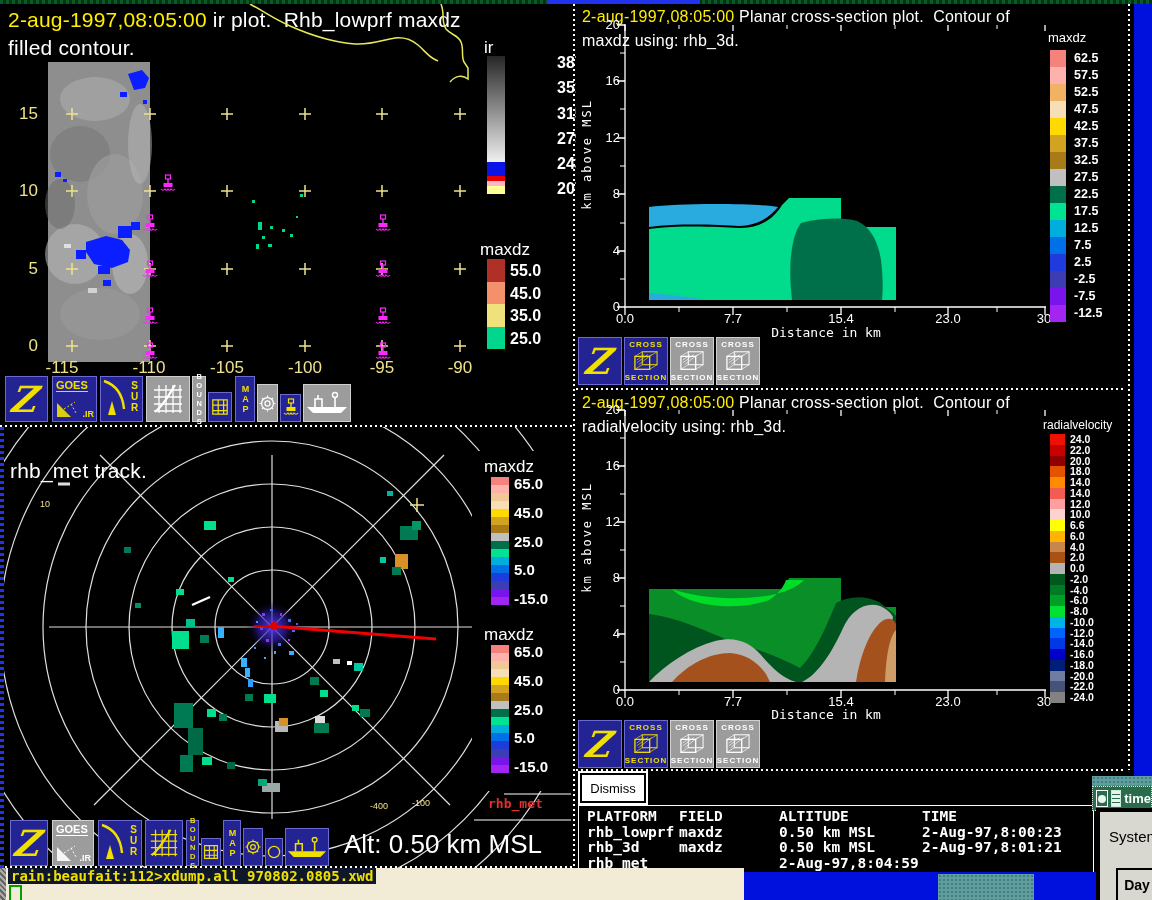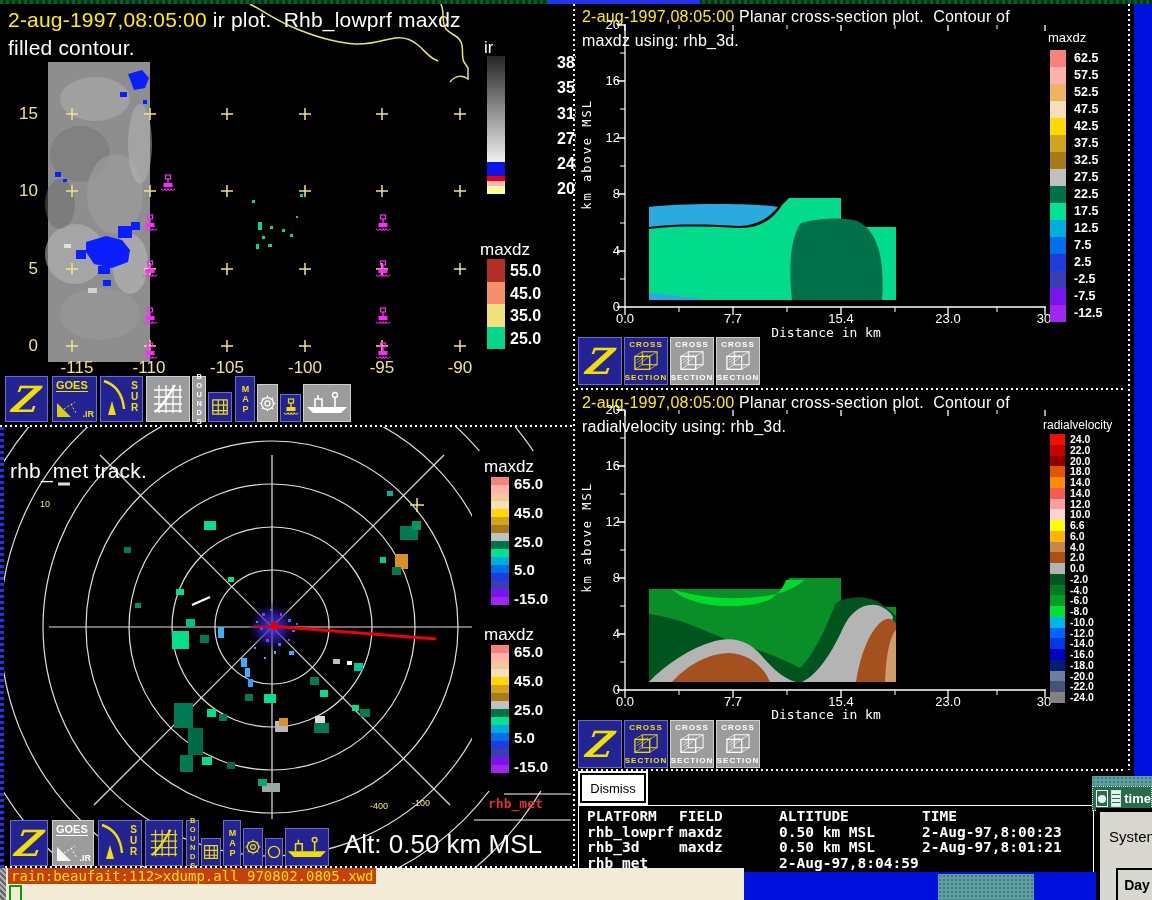--- a/index.html
+++ b/index.html
@@ -21,21 +21,21 @@
   .top-strip-blue{position:absolute;left:548px;top:0;width:152px;height:4px;background:#2233ee;}
   .right-strip{position:absolute;left:1134px;top:4px;width:18px;height:782px;background:#0011dd;}
 
   
   .ytk{position:absolute;text-align:right;}
   .xtk{position:absolute;text-align:center;}
   #p-ir .ytk{left:4px;width:34px;font-size:17px;}
   #p-ir .ytk:nth-child(1){top:100px}#p-ir .ytk:nth-child(2){top:177px}
   #p-ir .ytk:nth-child(3){top:255px}#p-ir .ytk:nth-child(4){top:332px}
   #p-ir .xtk{top:354px;width:62px;font-size:17px;}
-  #p-ir .xtk:nth-child(1){left:46px}#p-ir .xtk:nth-child(2){left:118px}
+  #p-ir .xtk:nth-child(1){left:31px}#p-ir .xtk:nth-child(2){left:118px}
   #p-ir .xtk:nth-child(3){left:196px}#p-ir .xtk:nth-child(4){left:274px}
   #p-ir .xtk:nth-child(5){left:351px}#p-ir .xtk:nth-child(6){left:429px}
   .xsec .ytk{left:12px;width:32px;font-size:13px;color:#fff;}
   #p-x1 .ytk:nth-child(1){top:13px}#p-x1 .ytk:nth-child(2){top:69px}
   #p-x1 .ytk:nth-child(3){top:126px}#p-x1 .ytk:nth-child(4){top:182px}
   #p-x1 .ytk:nth-child(5){top:239px}#p-x1 .ytk:nth-child(6){top:295px}
   #p-x2 .ytk:nth-child(1){top:12px}#p-x2 .ytk:nth-child(2){top:68px}
   #p-x2 .ytk:nth-child(3){top:124px}#p-x2 .ytk:nth-child(4){top:180px}
   #p-x2 .ytk:nth-child(5){top:236px}#p-x2 .ytk:nth-child(6){top:292px}
   .xsec .xtk{width:44px;font-size:13px;color:#fff;}
@@ -94,22 +94,22 @@
   .info-frame{position:absolute;left:2px;top:34px;width:506px;height:60px;border:1px solid #fff;
      padding:3px 0 8px 8px;color:#fff;font-weight:bold;font-size:14.5px;}
   .trow{display:flex;height:15.5px;line-height:15.5px;white-space:pre;}
   .tcell:nth-child(1){width:92px;}
   .tcell:nth-child(2){width:100px;}
   .tcell:nth-child(3){width:143px;}
   .tcell:nth-child(4){flex:1;}
 
   
   .terminal{position:absolute;left:6px;top:868px;width:738px;height:32px;background:#f2ecd6;}
-  .termline{position:absolute;left:2px;top:0;background:#c2410c;color:#f0e000;font-family:"DejaVu Sans Mono",monospace;
-     font-size:14px;font-weight:normal;padding:0 3px;white-space:pre;}
+  .termline{position:absolute;left:2px;top:0;background:#0f172a;color:#f0e000;font-family:"DejaVu Sans Mono",monospace;
+     font-size:14px;font-weight:bold;padding:0 3px;white-space:pre;}
   .cursor{position:absolute;left:3px;top:17px;width:9px;height:13px;border:2px solid #00a000;}
   .corner-gray{position:absolute;left:0;top:868px;width:6px;height:32px;
      background:repeating-linear-gradient(45deg,#aaa 0 2px,#666 2px 4px);}
   .desk-blue{position:absolute;left:744px;top:872px;width:352px;height:28px;background:#0011dd;}
   .desk-teal{position:absolute;left:938px;top:874px;width:96px;height:26px;
      background:#5f9e9e;background-image:radial-gradient(#487d7d 1px,transparent 1px);background-size:4px 4px;}
   .teal-top{position:absolute;left:1092px;top:776px;width:60px;height:10px;
      background:#5f9e9e;background-image:radial-gradient(#487d7d 1px,transparent 1px);background-size:4px 4px;}
   .timebar{position:absolute;left:1092px;top:786px;width:60px;height:25px;background:#2a6b4e;
      border:1px dotted #cfe8d8;display:flex;align-items:center;gap:3px;padding-left:3px;box-sizing:border-box;}

